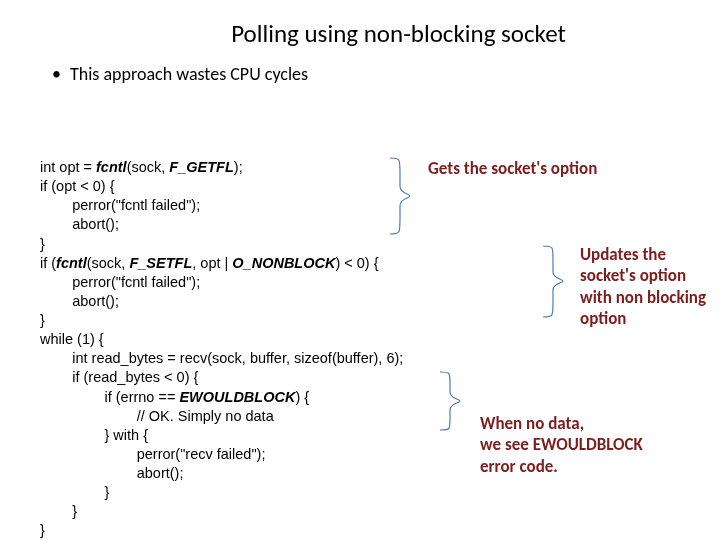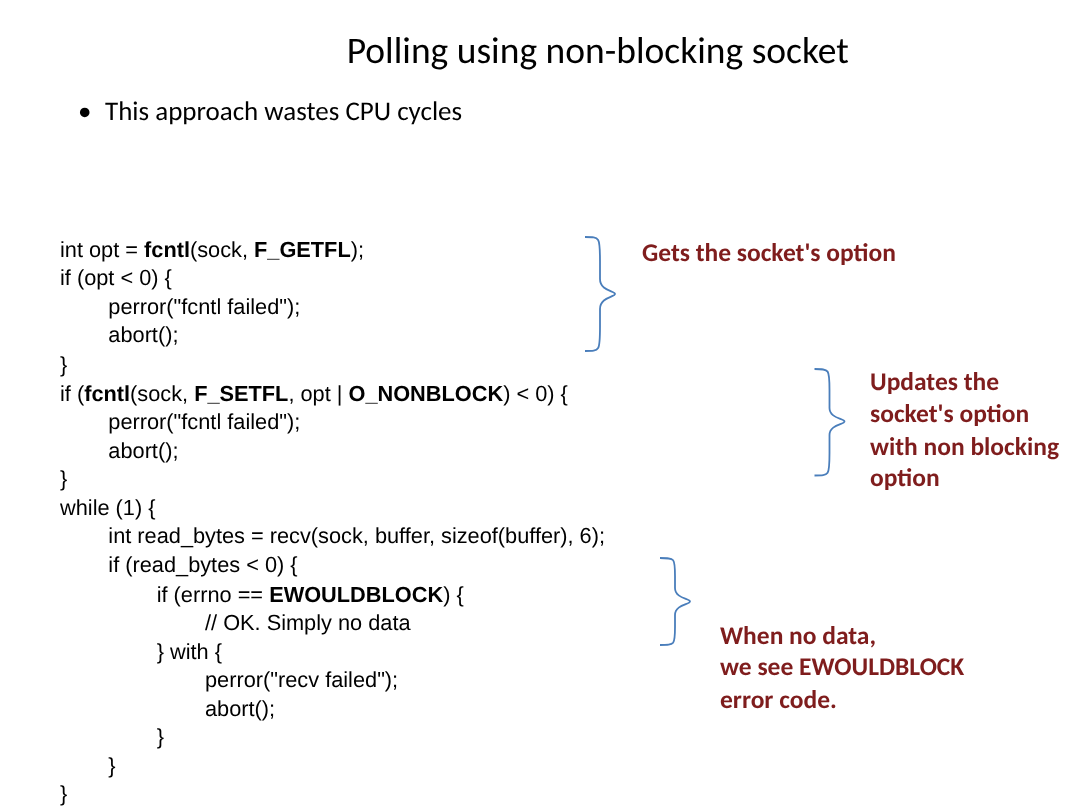--- a/index.html
+++ b/index.html
@@ -36,21 +36,21 @@
   }
   .code {
     font-family: Arial, Helvetica, sans-serif;
     font-size: 14.5px;
     line-height: 1.32;
     white-space: pre;
     position: absolute;
     left: 40px;
     top: 158px;
   }
-  .b { font-weight: 700; }
+  .b { font-weight: 700; font-style: italic; }
   .ann {
     position: absolute;
     font-family: Calibri, Arial, sans-serif;
     font-size: 17px;
     font-weight: 700;
     line-height: 1.25;
     color: #7f1d1d;
   }
   .ann1 { left: 428px; top: 158px; width: 180px; }
   .ann2 { left: 580px; top: 244px; width: 140px; }

